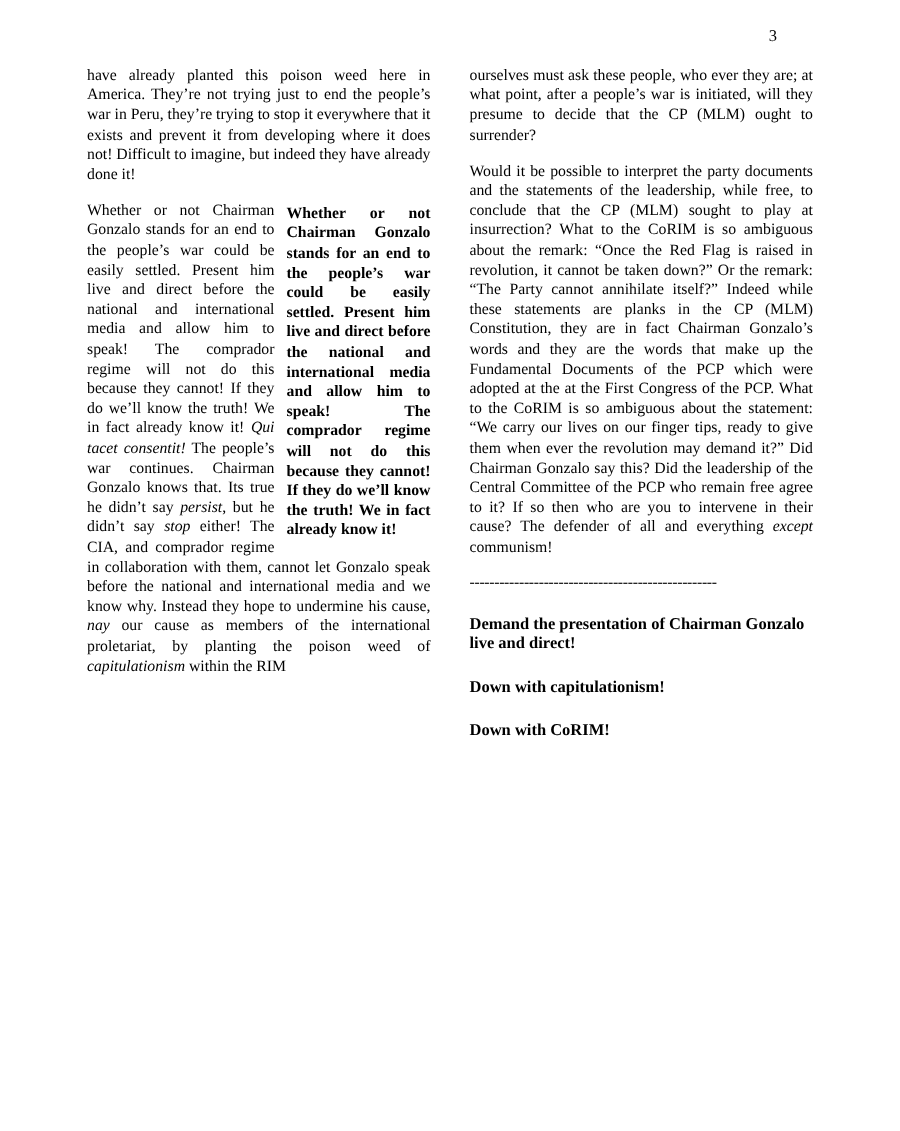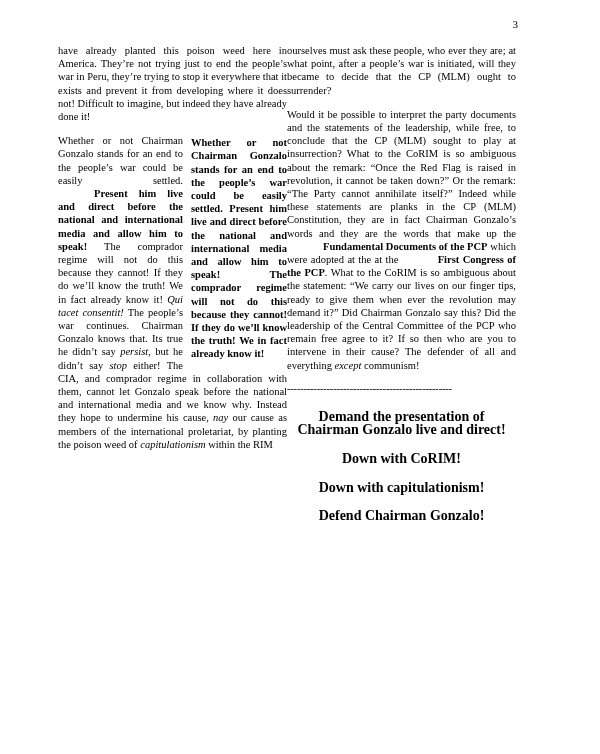--- a/index.html
+++ b/index.html
@@ -26,35 +26,35 @@
     right: 82px;
     font-size: 11px;
     font-family: "Liberation Serif", serif;
   }
   .columns {
     position: absolute;
     top: 44px;
     left: 58px;
     width: 484px;
     display: flex;
+    gap: 26px;
   }
   .col {
     width: 229px;
   }
   p {
     margin: 0 0 11px 0;
     font-size: 10.5px;
     line-height: 13.2px;
     text-align: justify;
     text-justify: inter-word;
     hyphens: none;
   }
   .bold {
-    font-weight: bold;
-    margin-left: 36px;
+    font-weight: normal;
   }
   .ital {
     font-style: italic;
   }
   .pullquote {
     float: right;
     width: 96px;
     margin: 2px 0 2px 8px;
     font-weight: bold;
     font-size: 10.5px;
@@ -64,24 +64,24 @@
   .divider {
     font-size: 10.5px;
     line-height: 11px;
     letter-spacing: -0.2px;
     margin: 2px 0 12px 0;
     white-space: nowrap;
     overflow: hidden;
   }
   .slogan {
     font-weight: bold;
-    font-size: 14px;
+    font-size: 11px;
     line-height: 13.6px;
     margin: 0 0 15px 0;
-    text-align: center;
+    text-align: left;
   }
   .spacer-sm { height: 4px; }
 </style>
 </head>
 <body>
 
 <div class="page">
 
   <div class="page-number">3</div>
 
@@ -94,30 +94,29 @@
       <p>
         <span class="pullquote">Whether or not Chairman Gonzalo stands for an end to the people’s war could be easily settled. Present him live and direct before the national and international media and allow him to speak! The comprador regime will not do this because they cannot! If they do we’ll know the truth! We in fact already know it!</span>
         <span>Whether or not Chairman Gonzalo stands for an end to the people’s war could be easily settled.  </span><span class="bold">Present him live and direct before the national and international media and allow him to speak!</span><span>  The comprador regime will not do this because they cannot!  If they do we’ll know the truth!  We in fact already know it!  </span><span class="ital">Qui tacet consentit!</span><span>  The people’s war continues.  Chairman Gonzalo knows that.  Its true he didn’t say </span><span class="ital">persist</span><span>, but he didn’t say </span><span class="ital">stop</span><span> either!  The CIA, and comprador regime in collaboration with them, cannot let Gonzalo speak before the national and international media and we know why.  Instead they hope to undermine his cause, </span><span class="ital">nay</span><span> our cause as members of the international proletariat, by planting the poison weed of </span><span class="ital">capitulationism</span><span> within the RIM</span>
       </p>
 
 
     </div>
 
     <div class="col">
 
-      <p><span>ourselves must ask these people, who ever they are; at what point, after a people’s war is initiated, will they became to decide that the CP (MLM) ought to surrender?</span></p>
+      <p><span>ourselves must ask these people, who ever they are; at what point, after a people’s war is initiated, will they presume to decide that the CP (MLM) ought to surrender?</span></p>
 
       <p><span>Would it be possible to interpret the party documents and the statements of the leadership, while free, to conclude that the CP (MLM) sought to play at insurrection?  What to the CoRIM is so ambiguous about the remark: “Once the Red Flag is raised in revolution, it cannot be taken down?”  Or the remark: “The Party cannot annihilate itself?”  Indeed while these statements are planks in the CP (MLM) Constitution, they are in fact Chairman Gonzalo’s words and they are the words that make up the </span><span class="bold">Fundamental Documents of the PCP</span><span> which were adopted at the at the </span><span class="bold">First Congress of the PCP</span><span>.  What to the CoRIM is so ambiguous about the statement: “We carry our lives on our finger tips, ready to give them when ever the revolution may demand it?”   Did Chairman Gonzalo say this?   Did the leadership of the Central Committee of the PCP who remain free agree to it?  If so then who are you to intervene in their cause?     The defender of all and everything </span><span class="ital">except</span><span> communism!</span></p>
 
       <div class="divider">--------------------------------------------------</div>
 
       <div class="spacer-sm"></div>
 
       <div class="slogan">Demand the presentation of Chairman Gonzalo live and direct!</div>
+      <div class="slogan">Down with capitulationism!</div>
       <div class="slogan">Down with CoRIM!</div>
-      <div class="slogan">Down with capitulationism!</div>
-      <div class="slogan">Defend  Chairman Gonzalo!</div>
 
     </div>
 
   </div>
 
 </div>
 
 </body></html>

